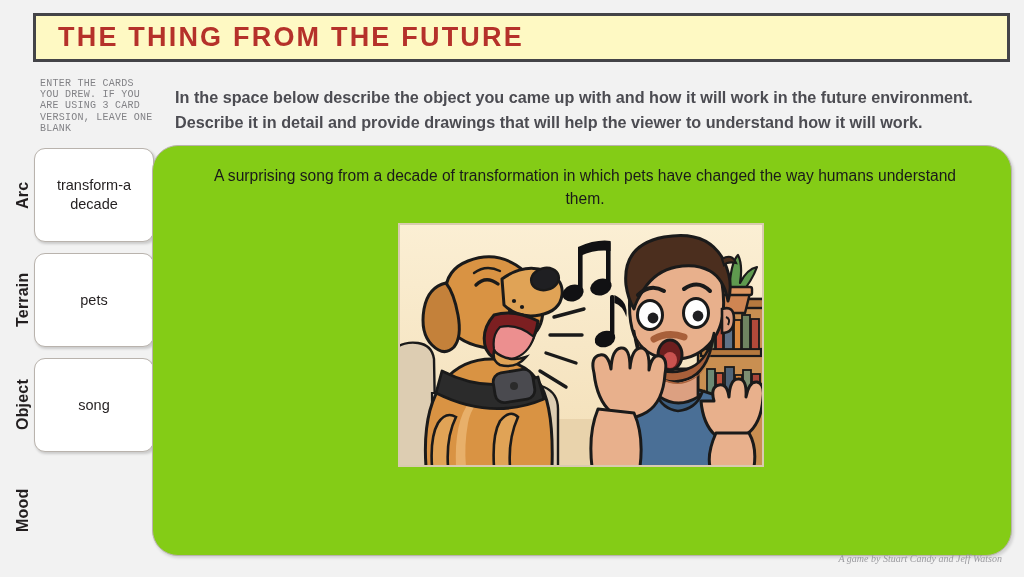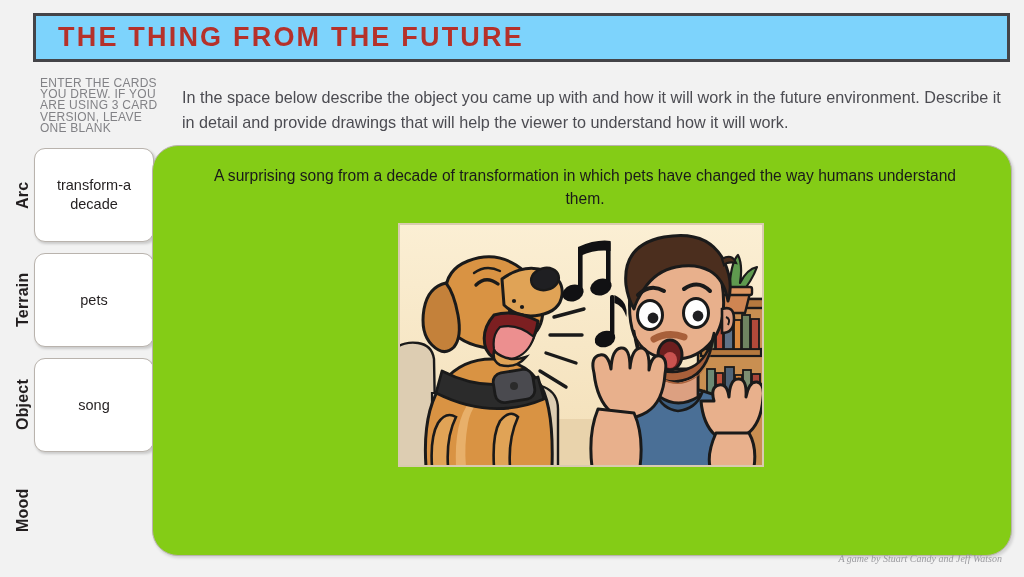--- a/index.html
+++ b/index.html
@@ -13,21 +13,21 @@
     position: relative;
     width: 1024px; height: 577px;
     background: #f2f2f2;
   }
 
   
   #title-box {
     position: absolute;
     left: 33px; top: 13px;
     width: 977px; height: 49px;
-    background: #7dd3fc;
+    background: #fef9c3;
     border: 3px solid #444448;
     box-sizing: border-box;
     display: flex;
     align-items: center;
   }
   #title-text {
     margin-left: 22px;
     color: #b5312a;
     font-size: 27px;
     font-weight: bold;
@@ -35,25 +35,25 @@
     text-transform: uppercase;
     font-family: "Liberation Sans", sans-serif;
   }
 
   
   #sidebar-instruction {
     position: absolute;
     left: 40px; top: 78px;
     width: 118px;
     color: #828286;
-    font-size: 12px;
+    font-size: 10px;
     line-height: 11.2px;
     letter-spacing: 0.25px;
     text-transform: uppercase;
-    font-family: Liberation Sans, sans-serif;
+    font-family: Liberation Mono, monospace;
   }
 
   
   #cards {
     position: absolute;
     left: 12px; top: 148px;
     width: 140px; height: 408px;
   }
   .card-row {
     position: absolute;
@@ -94,26 +94,27 @@
   .card-text {
     color: #231f20;
     font-size: 14.5px;
     line-height: 19px;
     font-family: "Liberation Sans", sans-serif;
   }
 
   
   #instructions {
     position: absolute;
-    left: 182px; top: 85px;
+    left: 175px; top: 85px;
     width: 830px;
     color: #4c4c52;
     font-size: 16.2px;
     line-height: 25px;
     font-family: "Liberation Sans", sans-serif;
+    font-weight: bold;
   }
 
   
   #main-panel {
     position: absolute;
     left: 152px; top: 145px;
     width: 860px; height: 411px;
     background: #84cc16;
     border: 1px solid #b9b3ad;
     border-radius: 26px;

